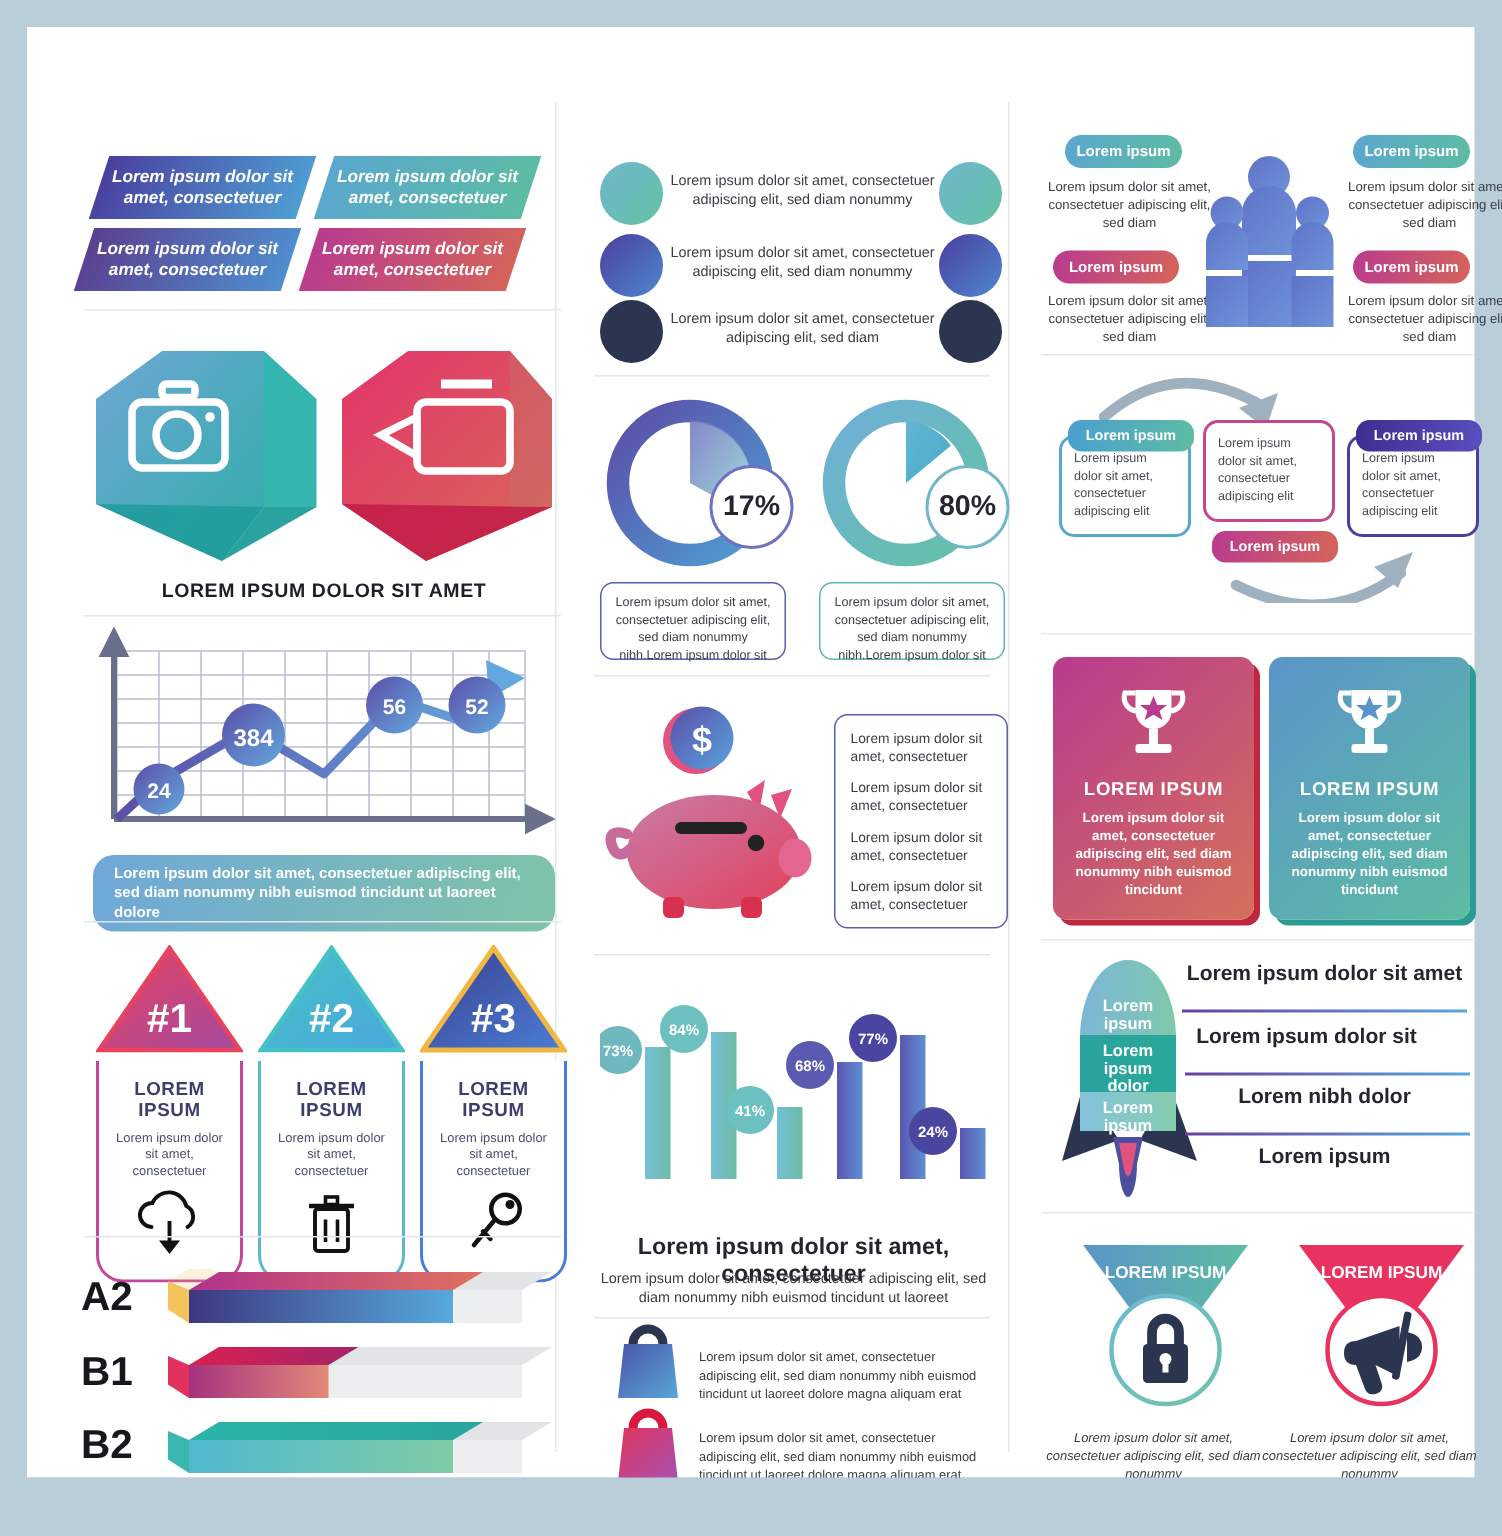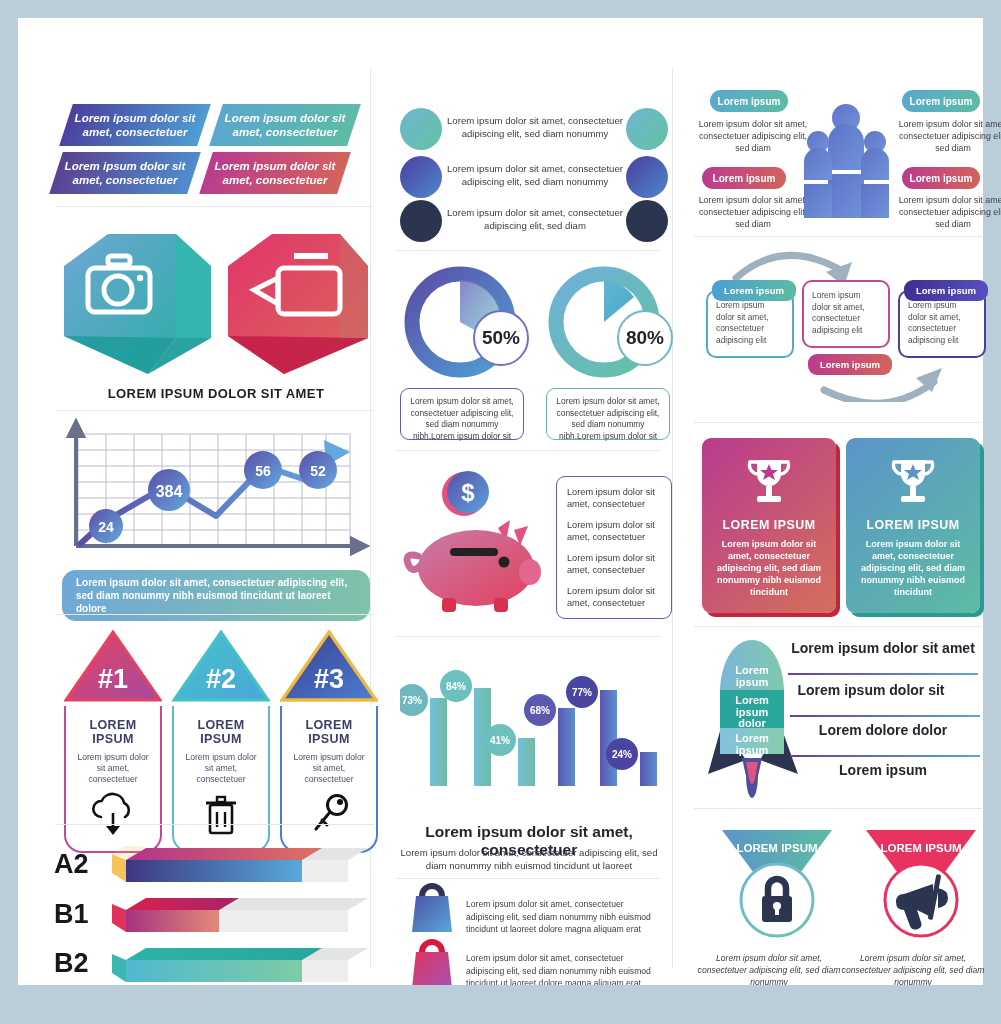--- a/index.html
+++ b/index.html
@@ -332,21 +332,21 @@
           <stop offset="1" stop-color="#4f9fd4"></stop>
         </linearGradient>
       <linearGradient id="d1s" x1="0" y1="0" x2="1" y2="1">
           <stop offset="0" stop-color="#6f72c0"></stop>
           <stop offset="1" stop-color="#8fd6d4"></stop>
         </linearGradient>
     </defs>
     <circle cx="62" cy="58" r="48" fill="none" stroke="url(#d1)" stroke-width="15"></circle>
     <path d="M62 58 L62 16 A42 42 0 0 1 98 78 Z" fill="url(#d1s)" opacity=".85"></path>
   </svg>
-  <div class="donutbadge" style="left:455px; top:292px; width:56px; height:56px; border:2.4px solid #6f72c0;">50%</div>
+  <div class="donutbadge" style="left:455px; top:292px; width:56px; height:56px; border:2.4px solid #6f72c0;">17%</div>
 
   <svg style="position:absolute; left:524px; top:246px;" width="136" height="120">
     <defs>
       <linearGradient id="d2" x1="0" y1="0" x2="1" y2="1">
           <stop offset="0" stop-color="#6fb0d8"></stop>
           <stop offset="1" stop-color="#63c2a4"></stop>
         </linearGradient>
       <linearGradient id="d2s" x1="0" y1="0" x2="1" y2="1">
           <stop offset="0" stop-color="#63b6d4"></stop>
           <stop offset="1" stop-color="#49a9c9"></stop>
@@ -587,21 +587,21 @@
     <text x="50" y="80" text-anchor="middle" fill="#fff" font-size="11" font-weight="bold" font-family="Liberation Sans">ipsum</text>
     <text x="50" y="91" text-anchor="middle" fill="#fff" font-size="11" font-weight="bold" font-family="Liberation Sans">dolor</text>
     <text x="50" y="106" text-anchor="middle" fill="#fff" font-size="11" font-weight="bold" font-family="Liberation Sans">Lorem</text>
     <text x="50" y="118" text-anchor="middle" fill="#fff" font-size="11" font-weight="bold" font-family="Liberation Sans">ipsum</text>
   </svg>
 
   <div class="rk-text" style="left:766px; top:622px; width:198px; font-size:14px;">Lorem ipsum dolor sit amet</div>
   <div class="rk-line" style="left:770px; top:655px; width:190px; background:linear-gradient(90deg,#6a3fa0,#5aa7d8);"></div>
   <div class="rk-text" style="left:766px; top:664px; width:174px; font-size:14px;">Lorem ipsum dolor sit</div>
   <div class="rk-line" style="left:772px; top:697px; width:190px; background:linear-gradient(90deg,#6a3fa0,#5aa7d8);"></div>
-  <div class="rk-text" style="left:766px; top:704px; width:198px; font-size:14px;">Lorem dolore dolor</div>
+  <div class="rk-text" style="left:766px; top:704px; width:198px; font-size:14px;">Lorem nibh dolor</div>
   <div class="rk-line" style="left:772px; top:737px; width:190px; background:linear-gradient(90deg,#6a3fa0,#5aa7d8);"></div>
   <div class="rk-text" style="left:766px; top:744px; width:198px; font-size:14px;">Lorem ipsum</div>
 
   <div class="divider" style="left:676px; top:790px; width:288px;"></div>
 
   <svg style="position:absolute; left:694px; top:808px;" width="130" height="116">
     <defs>
       <linearGradient id="m1" x1="0" y1="0" x2="1" y2="0">
           <stop offset="0" stop-color="#5a95c9"></stop>
           <stop offset="1" stop-color="#5dbca2"></stop>

